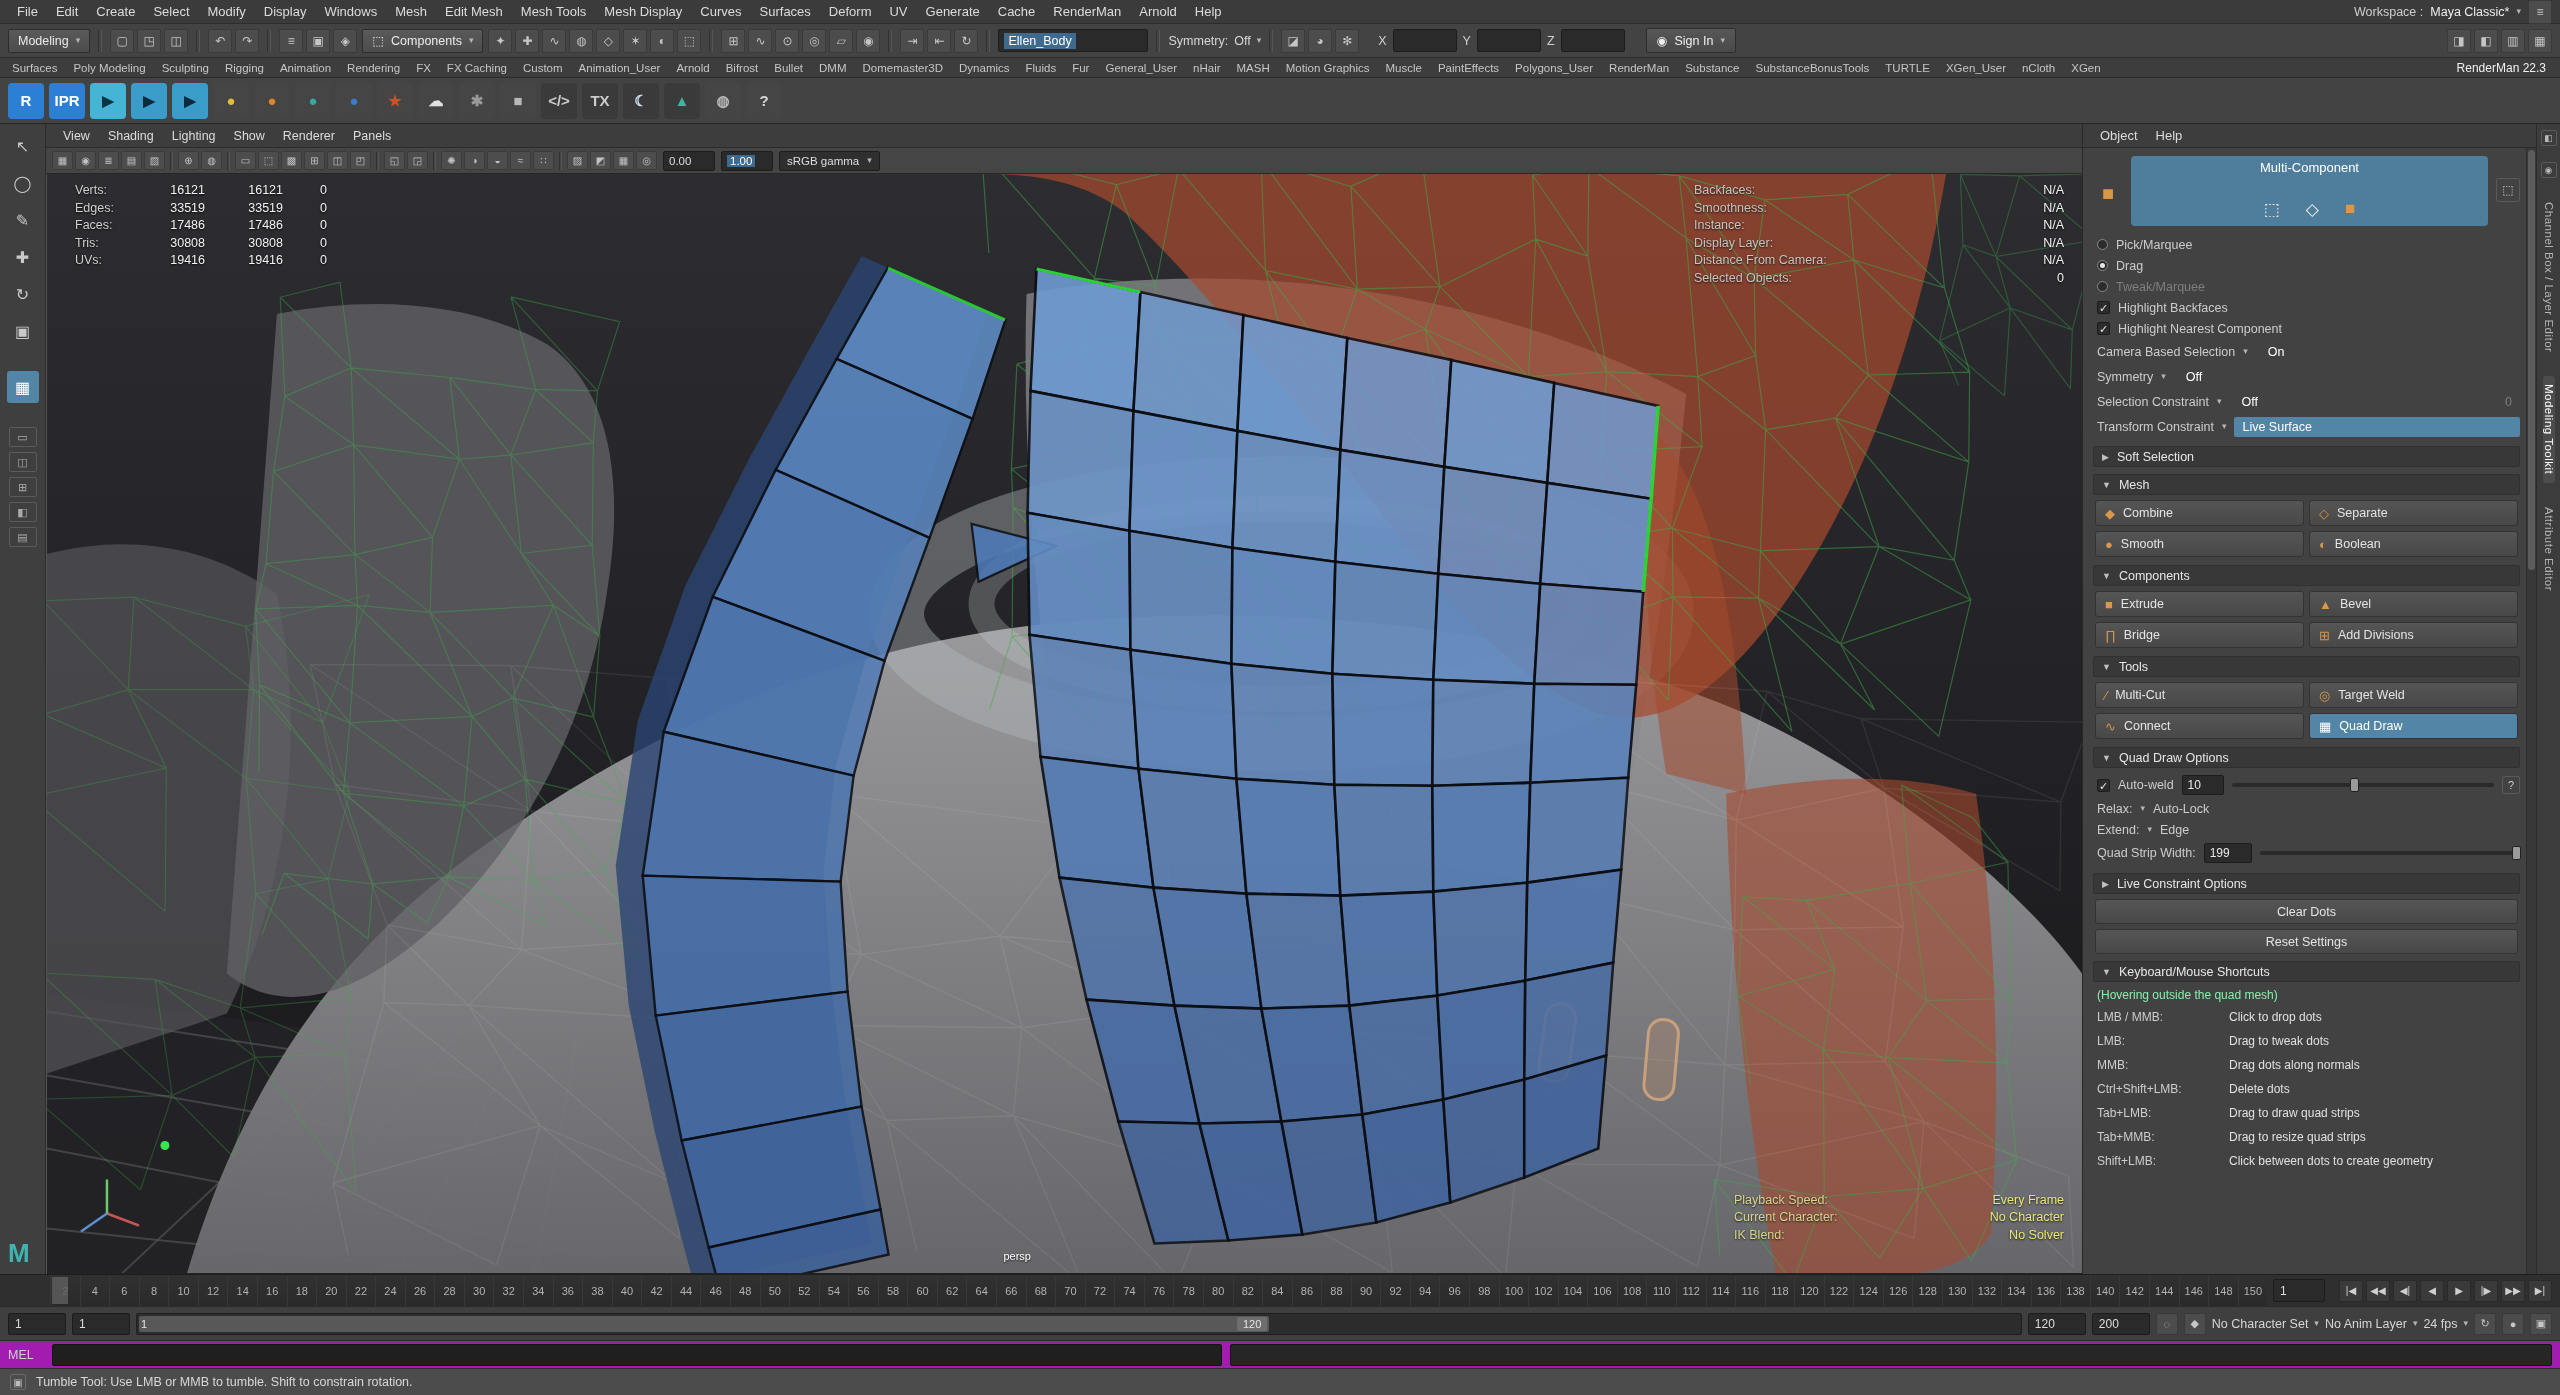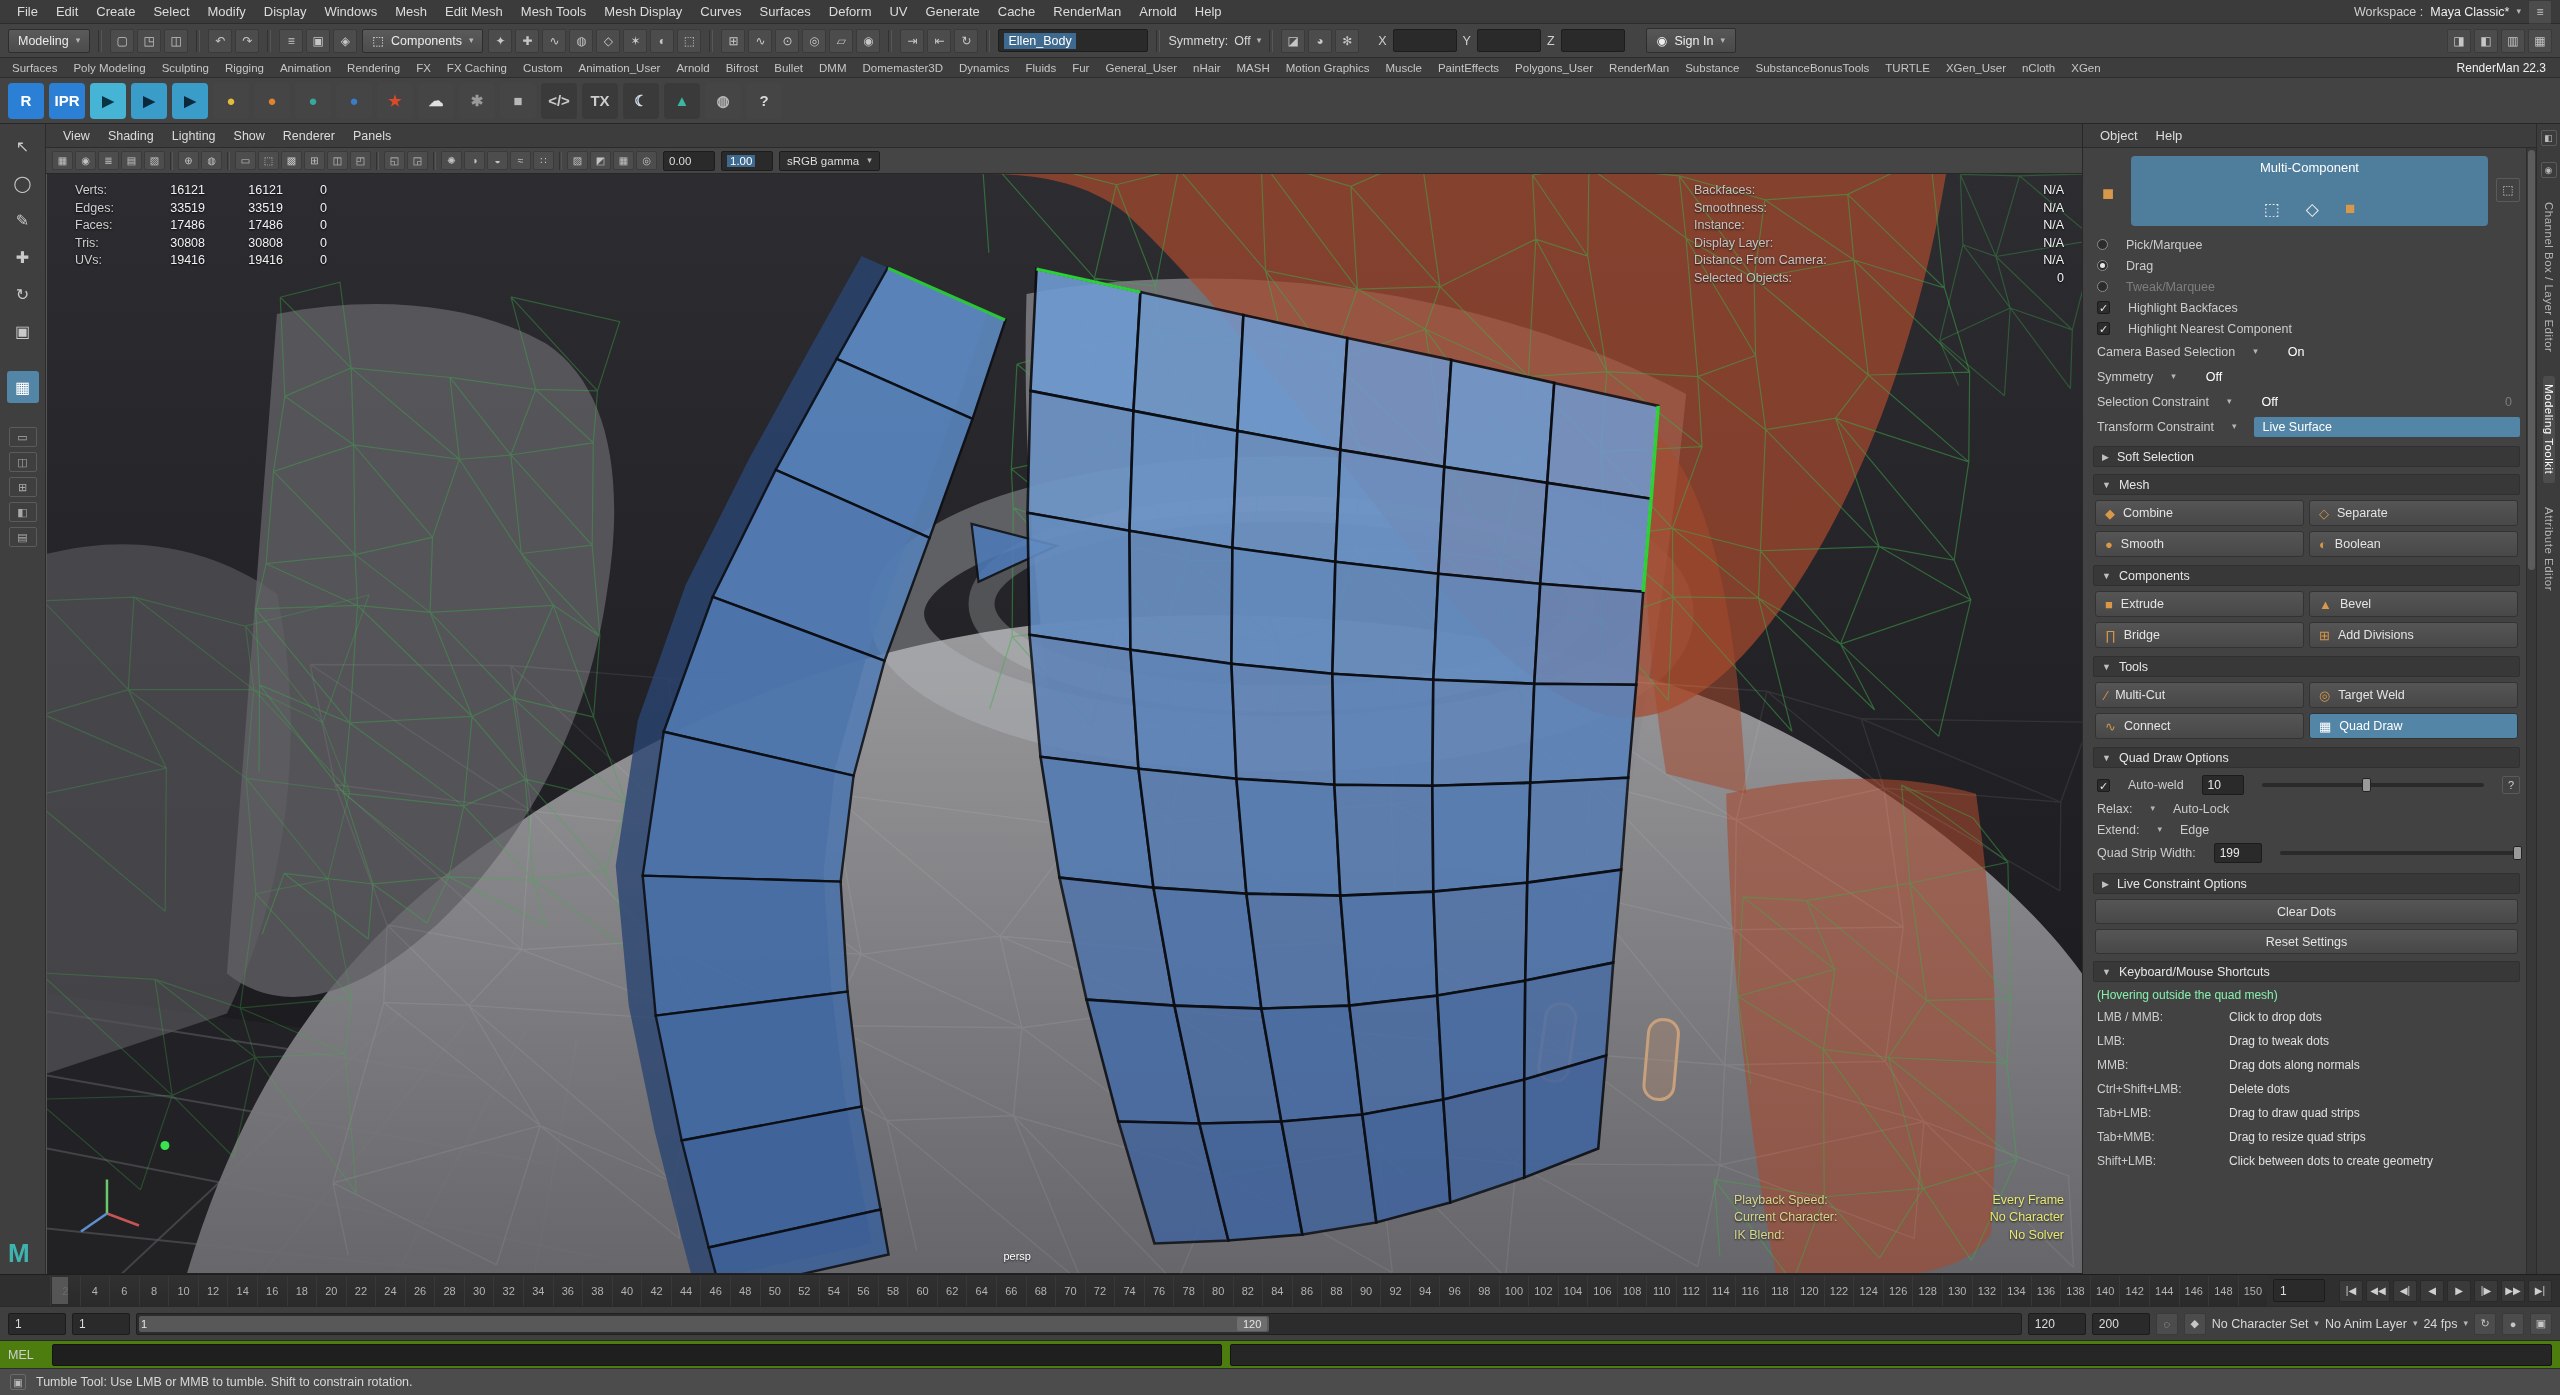--- a/index.html
+++ b/index.html
@@ -77,21 +77,21 @@
 .tk-scroll{position:absolute;right:0;top:0;bottom:0;width:10px;background:#383838;border-left:1px solid #2d2d2d}
 .tk-thumb{margin:2px 1px;height:420px;background:#5c5c5c;border-radius:4px}
 .tk-mode{display:flex;align-items:flex-start;gap:8px;margin-bottom:8px}
 .tk-mode-cube{width:30px;height:30px;margin-top:22px;display:flex;align-items:center;justify-content:center;color:#d8984a;font-size:20px}
 .tk-mode-blue{flex:1;background:#4f7d9c;border-radius:4px;padding:4px 0 6px;display:flex;flex-direction:column;align-items:center;gap:24px}
 .tk-mode-label{color:#fff;font-size:13px}
 .tk-mode-icons{display:flex;gap:26px}
 .tk-mode-icons span{font-size:17px;color:#eee}
 .tk-mode-icons .orange{color:#d8984a}
 .tk-mode-right{width:24px;height:24px;margin-top:22px;border:1px solid #5a5a5a;border-radius:2px;color:#ccc;font-size:12px;display:flex;align-items:center;justify-content:center}
-.tk-row{display:flex;align-items:center;gap:18px;height:21px;padding-left:4px}
+.tk-row{display:flex;align-items:center;gap:8px;height:21px;padding-left:4px}
 .radio{width:11px;height:11px;border-radius:50%;border:1px solid #8a8a8a;background:#2c2c2c;position:relative;flex:0 0 auto}
 .radio.on::after{content:"";position:absolute;inset:2px;border-radius:50%;background:#e8e8e8}
 .tk-row.disabled{color:#7e7e7e}
 .tk-check{width:13px;height:13px;background:#2c2c2c;border:1px solid #1c1c1c;border-radius:2px;color:#e8e8e8;font-size:11px;line-height:12px;text-align:center;flex:0 0 auto}
 .tk-selector{height:25px}
 .tk-selector .tk-value{color:#fff;margin-left:12px}
 .tk-extra{margin-left:auto;color:#7c7c7c;padding-right:8px}
 .live-field{flex:1;height:20px;background:#5285a6;border-radius:2px;color:#fff;display:flex;align-items:center;padding:0 8px;margin-left:0}
 .tk-section{height:21px;background:#383838;border:1px solid #303030;border-radius:2px;display:flex;align-items:center;gap:8px;padding:0 8px;color:#e6e6e6;margin:7px 0 4px}
 .tk-section .arrow{font-size:9px;color:#c0c0c0}
@@ -126,21 +126,21 @@
 
 
 .range-row{height:34px;background:#3f3f3f;border-top:1px solid #2a2a2a;display:flex;align-items:center;gap:6px;padding:0 8px;font-size:12px}
 .rs-field{width:58px;height:22px;background:#2a2a2a;border:1px solid #1c1c1c;border-radius:2px;display:flex;align-items:center;padding:0 6px;color:#ddd}
 .range-bar{flex:1;height:22px;background:#2c2c2c;border:1px solid #1f1f1f;border-radius:2px;position:relative}
 .range-inner{position:absolute;left:2px;top:2px;bottom:2px;width:60%;background:#585858;border-radius:2px;display:flex;align-items:center;justify-content:space-between;padding:0 2px;font-size:11px;color:#e6e6e6}
 .range-inner .chip{background:#6e6e6e;border-radius:2px;padding:1px 6px}
 .rr-icon{width:22px;height:22px;background:#4c4c4c;border:1px solid #3a3a3a;border-radius:2px;color:#c6c6c6;font-size:11px;display:flex;align-items:center;justify-content:center}
 
 
-.cmd-row{height:28px;background:#4d7c0f;border-top:1px solid #2a2a2a;display:flex;align-items:center;gap:8px;padding:0 8px}
+.cmd-row{height:28px;background:#a21caf;border-top:1px solid #2a2a2a;display:flex;align-items:center;gap:8px;padding:0 8px}
 .cmd-label{width:36px;font-size:12.5px;color:#cfcfcf}
 .cmd-input{height:22px;background:#1f1f1f;border:1px solid #141414;border-radius:2px}
 .cmd-input.a{flex:0 0 46%}.cmd-input.b{flex:1;background:#262626}
 .help-row{height:27px;background:#4c4c4c;border-top:1px solid #2e2e2e;display:flex;align-items:center;gap:10px;padding:0 10px;font-size:12.5px;color:#d8d8d8}
 .help-icon{width:16px;height:16px;border:1px solid #6a6a6a;border-radius:2px;font-size:10px;color:#bbb;display:flex;align-items:center;justify-content:center}
 </style>
 </head>
 <body>
 
 <div class="app">

